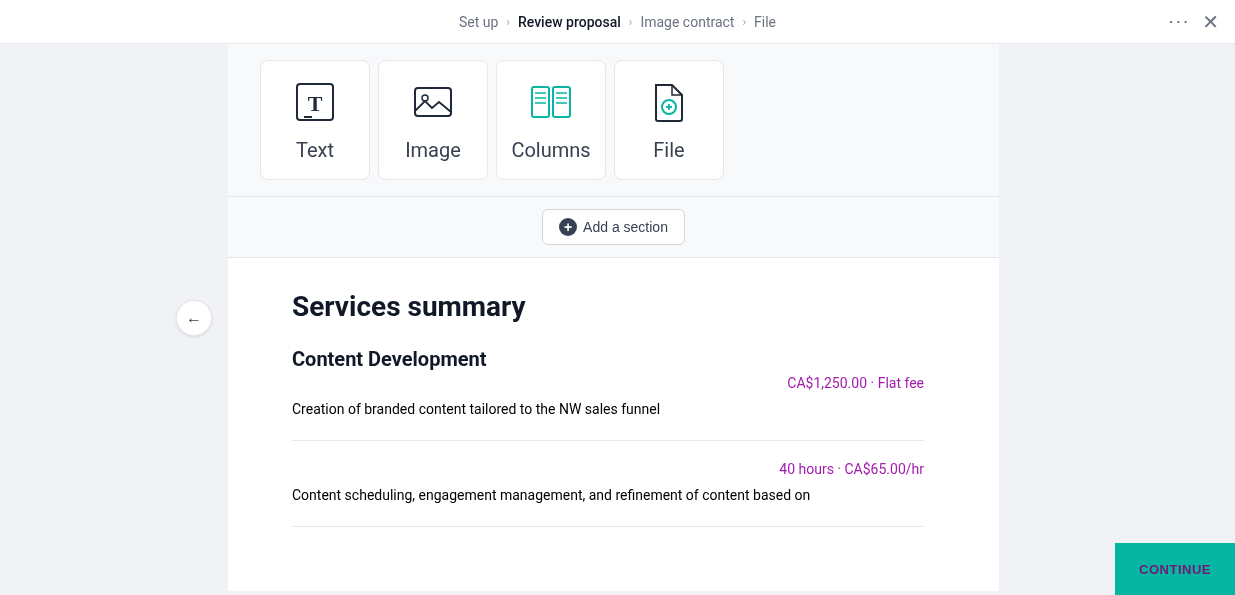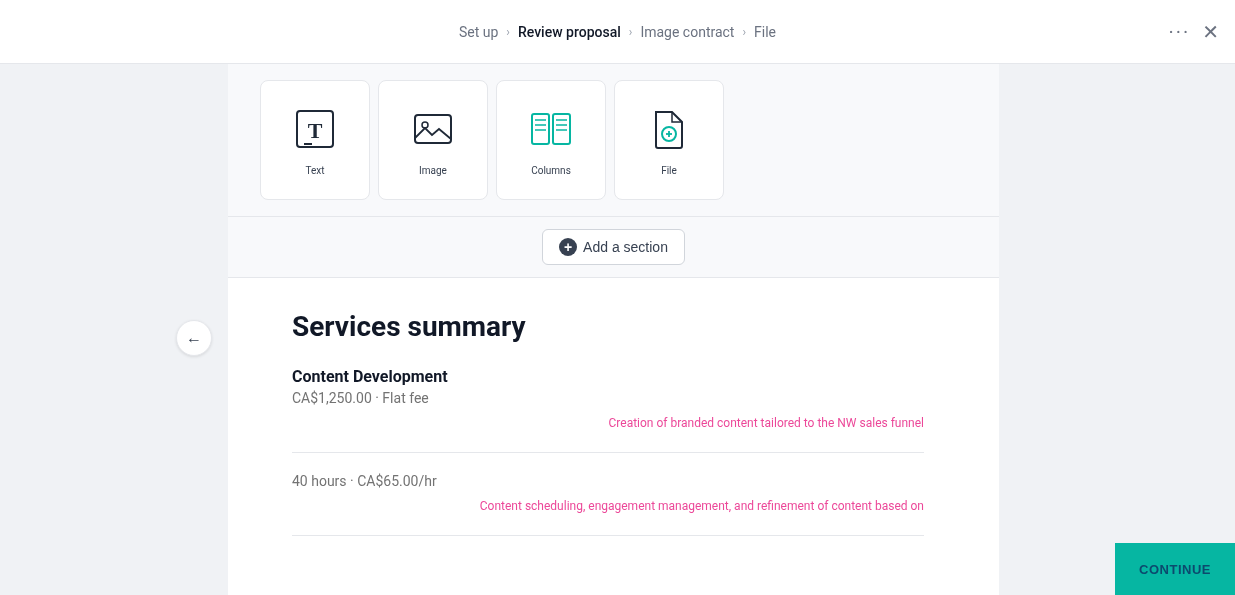--- a/index.html
+++ b/index.html
@@ -9,21 +9,21 @@
       width: 1235px;
       height: 595px;
       overflow: hidden;
       position: relative;
     }
 
     
     .top-nav {
       background: #fff;
       border-bottom: 1px solid #e5e7eb;
-      height: 64px;
+      height: 44px;
       display: flex;
       align-items: center;
       justify-content: center;
       position: relative;
       z-index: 10;
     }
     .breadcrumb {
       display: flex;
       align-items: center;
       gap: 8px;
@@ -122,21 +122,21 @@
       transition: border-color 0.2s;
     }
     .picker-icon {
       width: 48px;
       height: 48px;
       display: flex;
       align-items: center;
       justify-content: center;
     }
     .picker-label {
-      font-size: 10px;
+      font-size: 20px;
       color: #374151;
       font-weight: 400;
     }
 
     
     .add-section-bar {
       padding: 12px 32px;
       background: #f8f9fb;
       border-bottom: 1px solid #e5e7eb;
       display: flex;
@@ -180,46 +180,46 @@
       margin-bottom: 24px;
     }
     .service-item {
       padding: 20px 0;
       border-bottom: 1px solid #e5e7eb;
     }
     .service-item:first-of-type {
       padding-top: 0;
     }
     .service-name {
-      font-size: 16px;
+      font-size: 20px;
       font-weight: 700;
       color: #111827;
       margin-bottom: 4px;
     }
     .service-price {
       font-size: 14px;
-      color: #737373;
+      color: #a21caf;
       margin-bottom: 8px;
+      text-align: right;
     }
     .service-desc {
-      font-size: 12px;
-      color: #ec4899;
+      font-size: 14px;
+      color: #000000;
       line-height: 1.5;
-      text-align: right;
     }
 
     
     .continue-btn {
       position: fixed;
       bottom: 0;
       right: 0;
       width: 120px;
       height: 52px;
       background: #06b6a2;
-      color: #0c4a6e;
+      color: #701a75;
       font-size: 13px;
       font-weight: 700;
       letter-spacing: 0.5px;
       border: none;
       cursor: pointer;
       display: flex;
       align-items: center;
       justify-content: center;
     }
 

